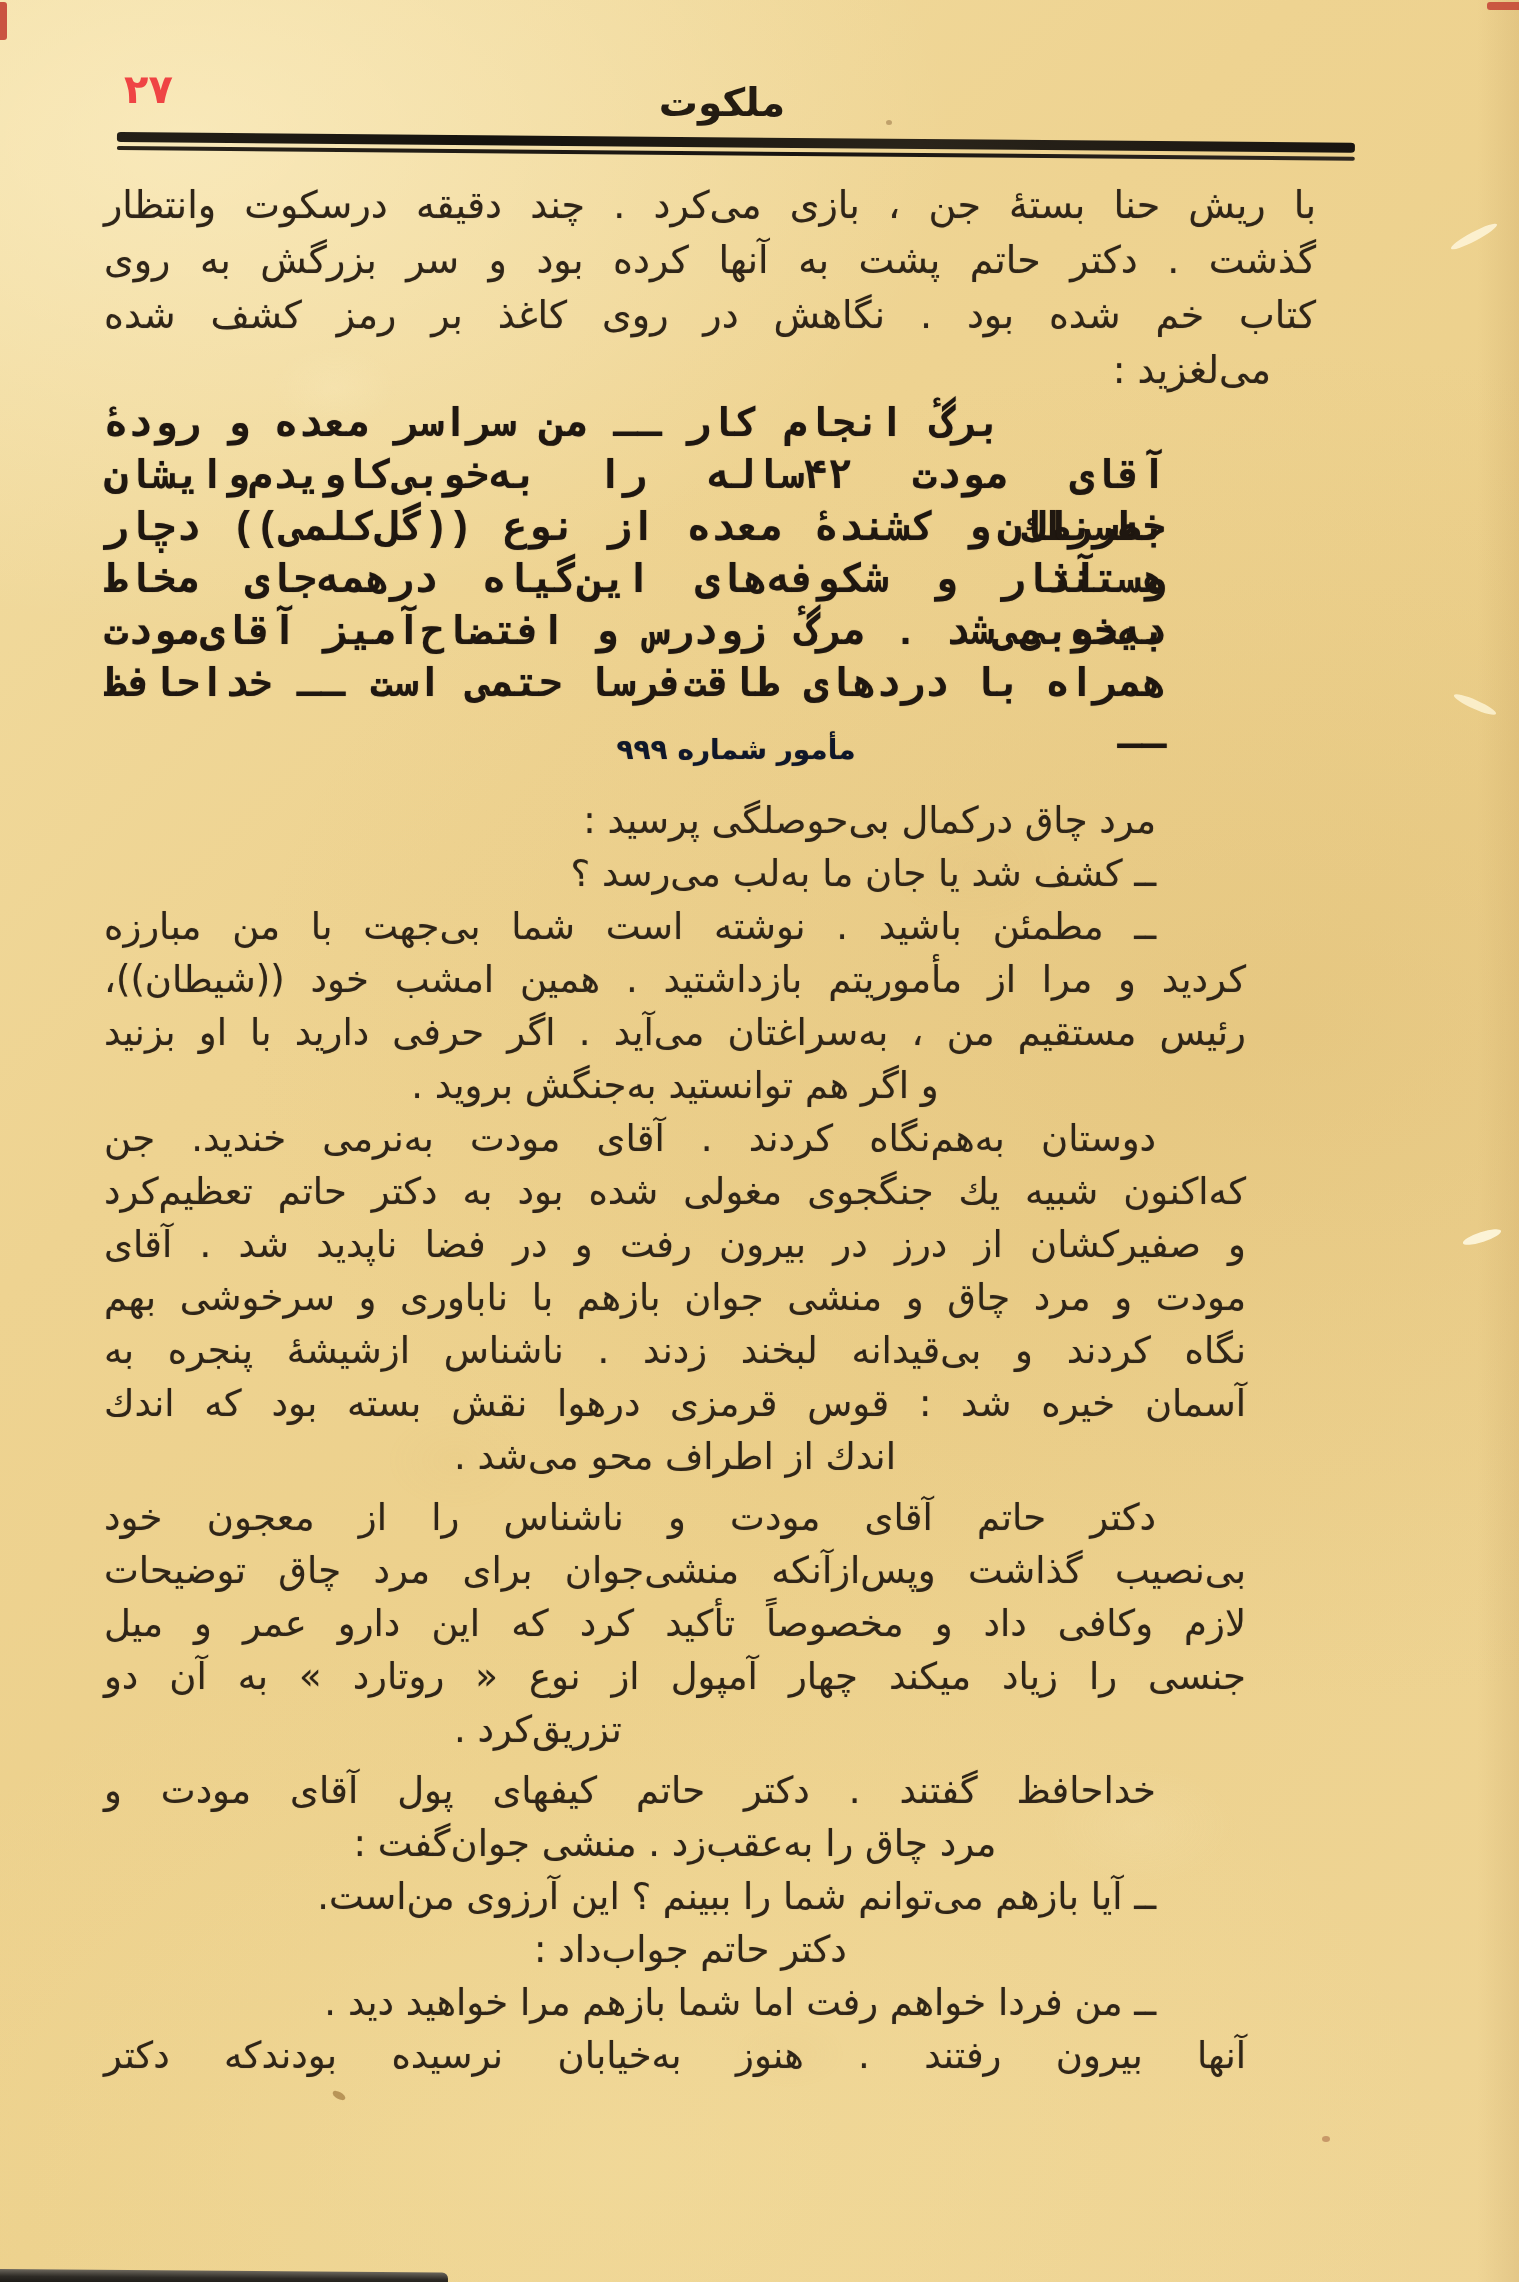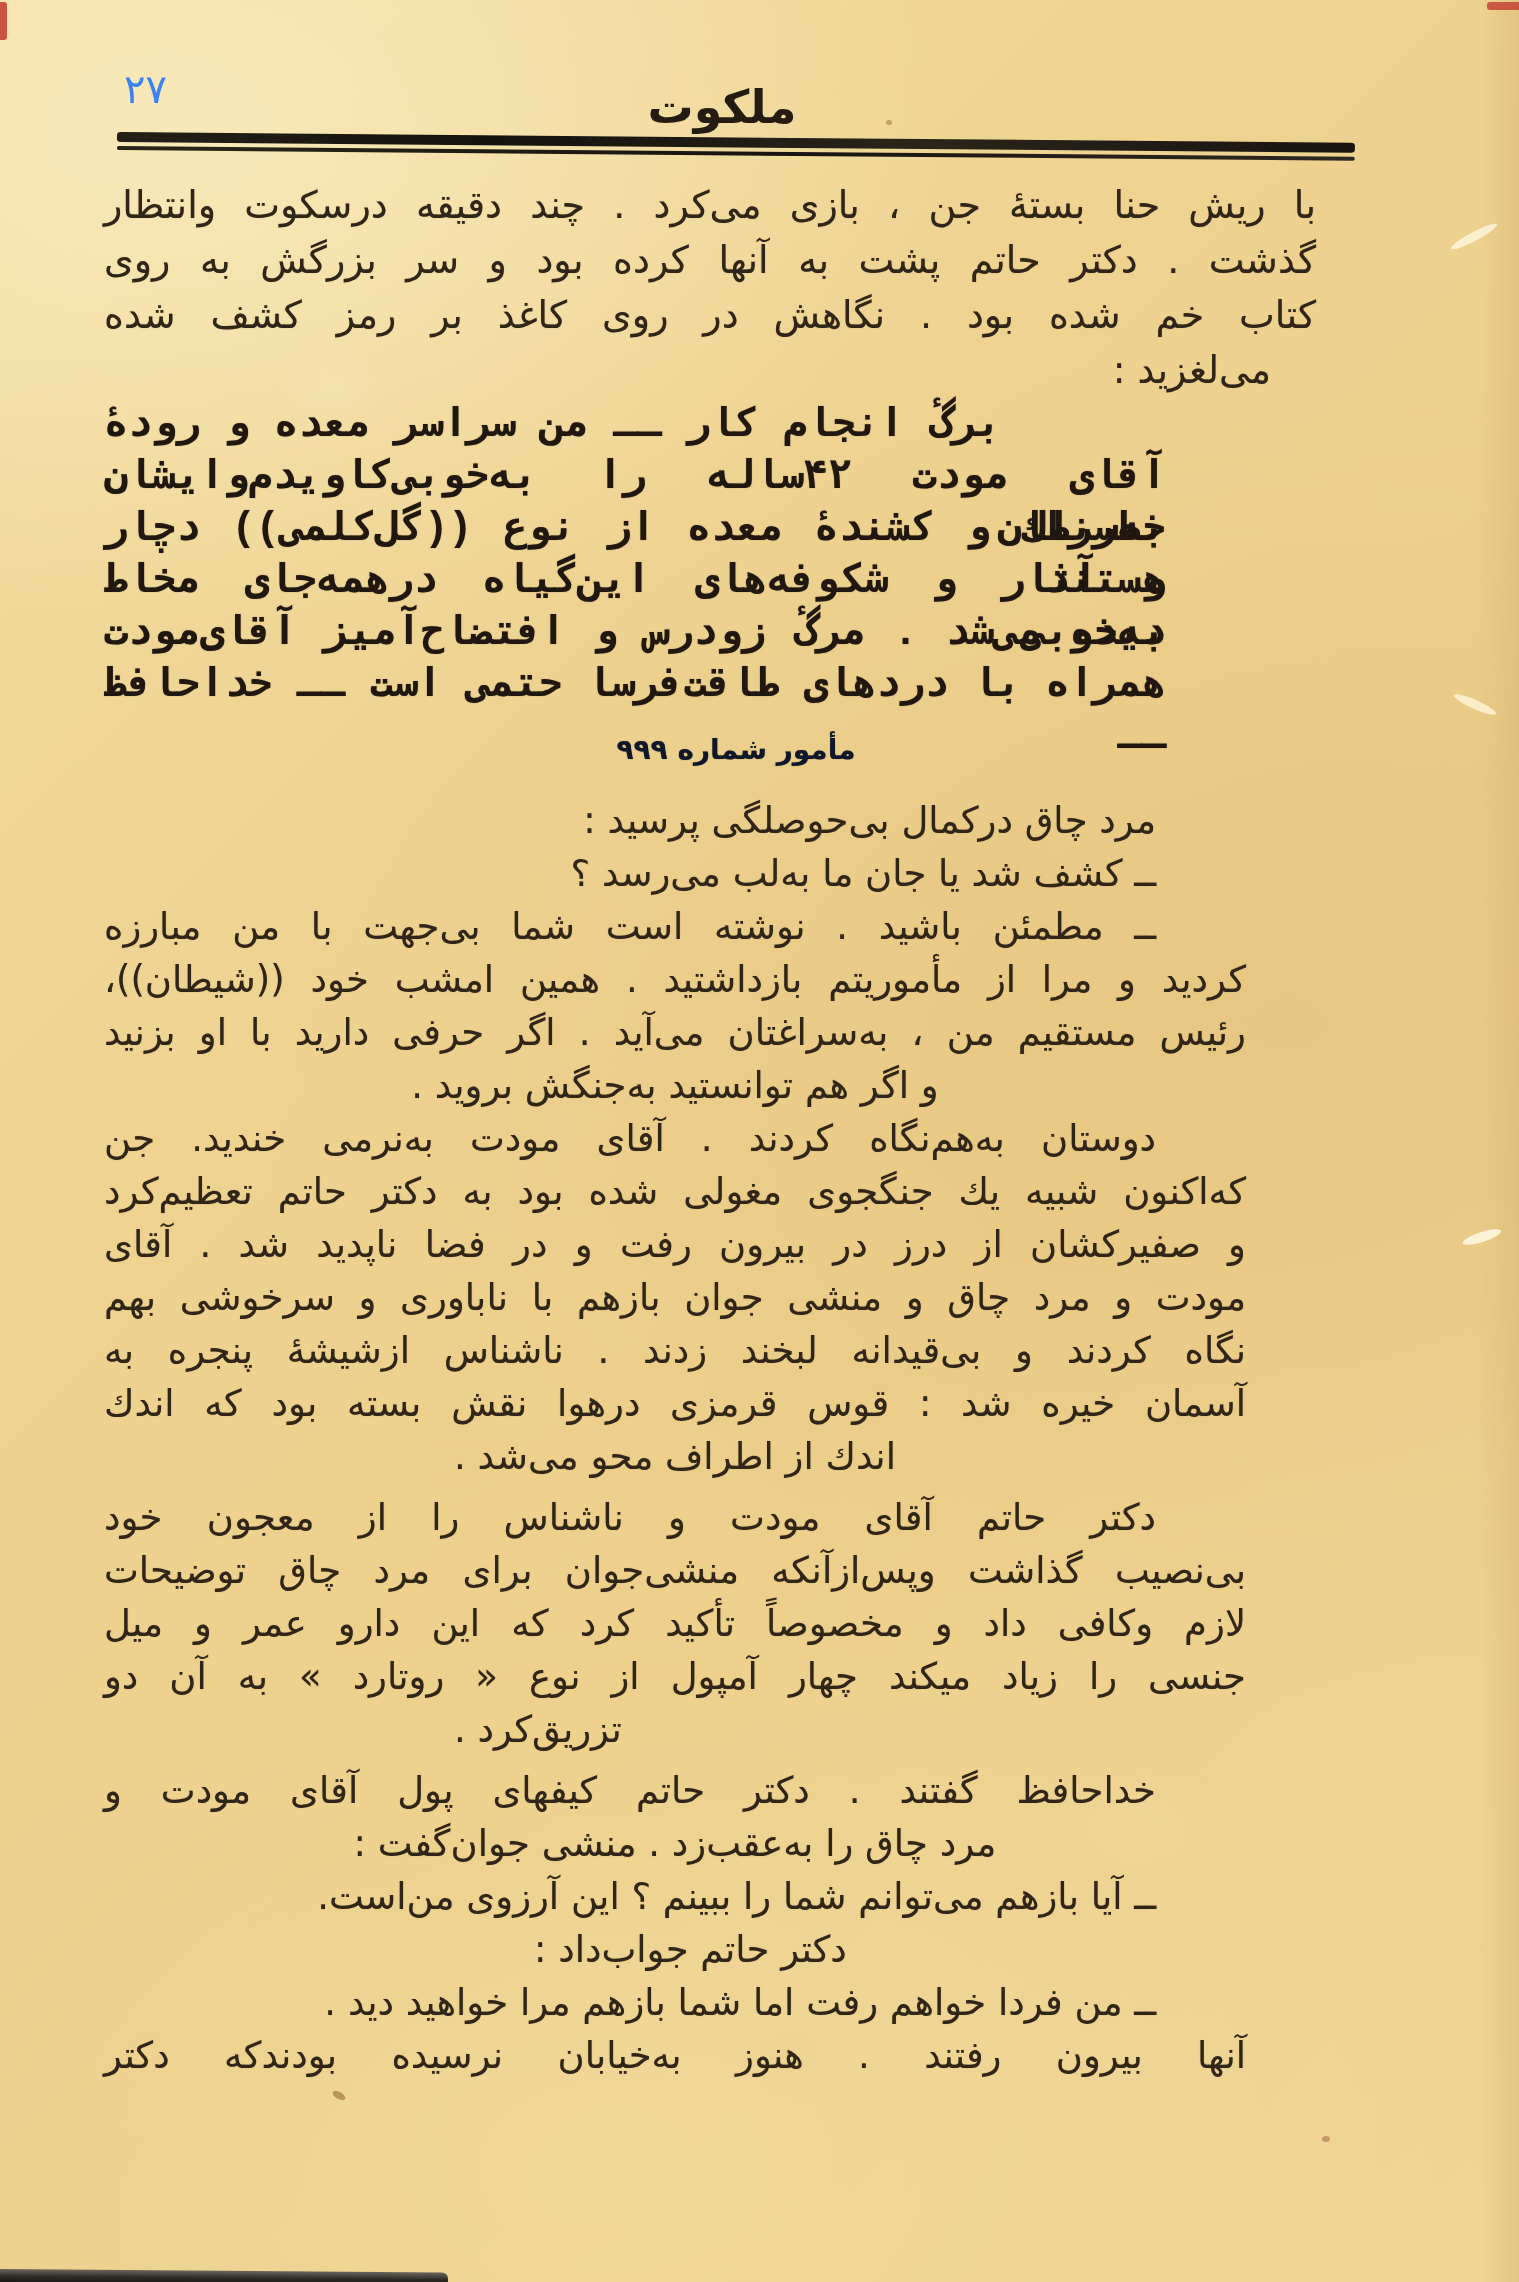--- a/index.html
+++ b/index.html
@@ -13,23 +13,23 @@
       linear-gradient(to left, rgba(170,128,62,.16), rgba(170,128,62,0) 42px),
       linear-gradient(135deg,#f2dda2 0%,#eed391 34%,#ecd08b 60%,#efd596 100%);
   }
   
   .mottle{position:absolute;inset:0;pointer-events:none;opacity:.5;background:
       radial-gradient(90px 60px at 22% 17%, rgba(255,250,220,.25), transparent 70%),
       radial-gradient(120px 80px at 64% 38%, rgba(205,165,95,.12), transparent 70%),
       radial-gradient(100px 70px at 30% 64%, rgba(205,165,95,.10), transparent 70%),
       radial-gradient(140px 90px at 75% 80%, rgba(255,250,220,.18), transparent 70%),
       radial-gradient(80px 50px at 52% 90%, rgba(205,165,95,.10), transparent 70%);}
-  .pageno{position:absolute;left:124px;top:66px;font-size:40px;font-weight:normal;color:#3b82f6;}
+  .pageno{position:absolute;left:124px;top:66px;font-size:40px;font-weight:bold;color:#ef4444;}
   .title{position:absolute;left:104px;top:80px;width:1236px;text-align:center;
-         font-size:46px;font-weight:bold;color:#241c12;}
+         font-size:39px;font-weight:bold;color:#241c12;}
   .rule{position:absolute;left:117px;top:132px;width:1238px;transform:rotate(.5deg);transform-origin:left top;}
   .rule .bar1{height:10px;background:linear-gradient(to right,#241f17,#15120d 30%,#2a241a 65%,#181410);border-radius:4px/3px;}
   .rule .bar2{margin-top:4px;height:4px;background:linear-gradient(to right,#2a241a,#171310 55%,#2f2820);border-radius:2px;}
 
   .col{position:absolute;left:104px;top:178px;width:1212px;direction:rtl;
        color:#2f2518;text-shadow:0 0 1px rgba(52,35,14,.35);}
   .ln{white-space:nowrap;}
   .p1 .ln{height:55px;line-height:55px;font-size:38px;}
   .j{text-align:justify;text-align-last:justify;white-space:normal;}
   .sl{text-align:center;}

